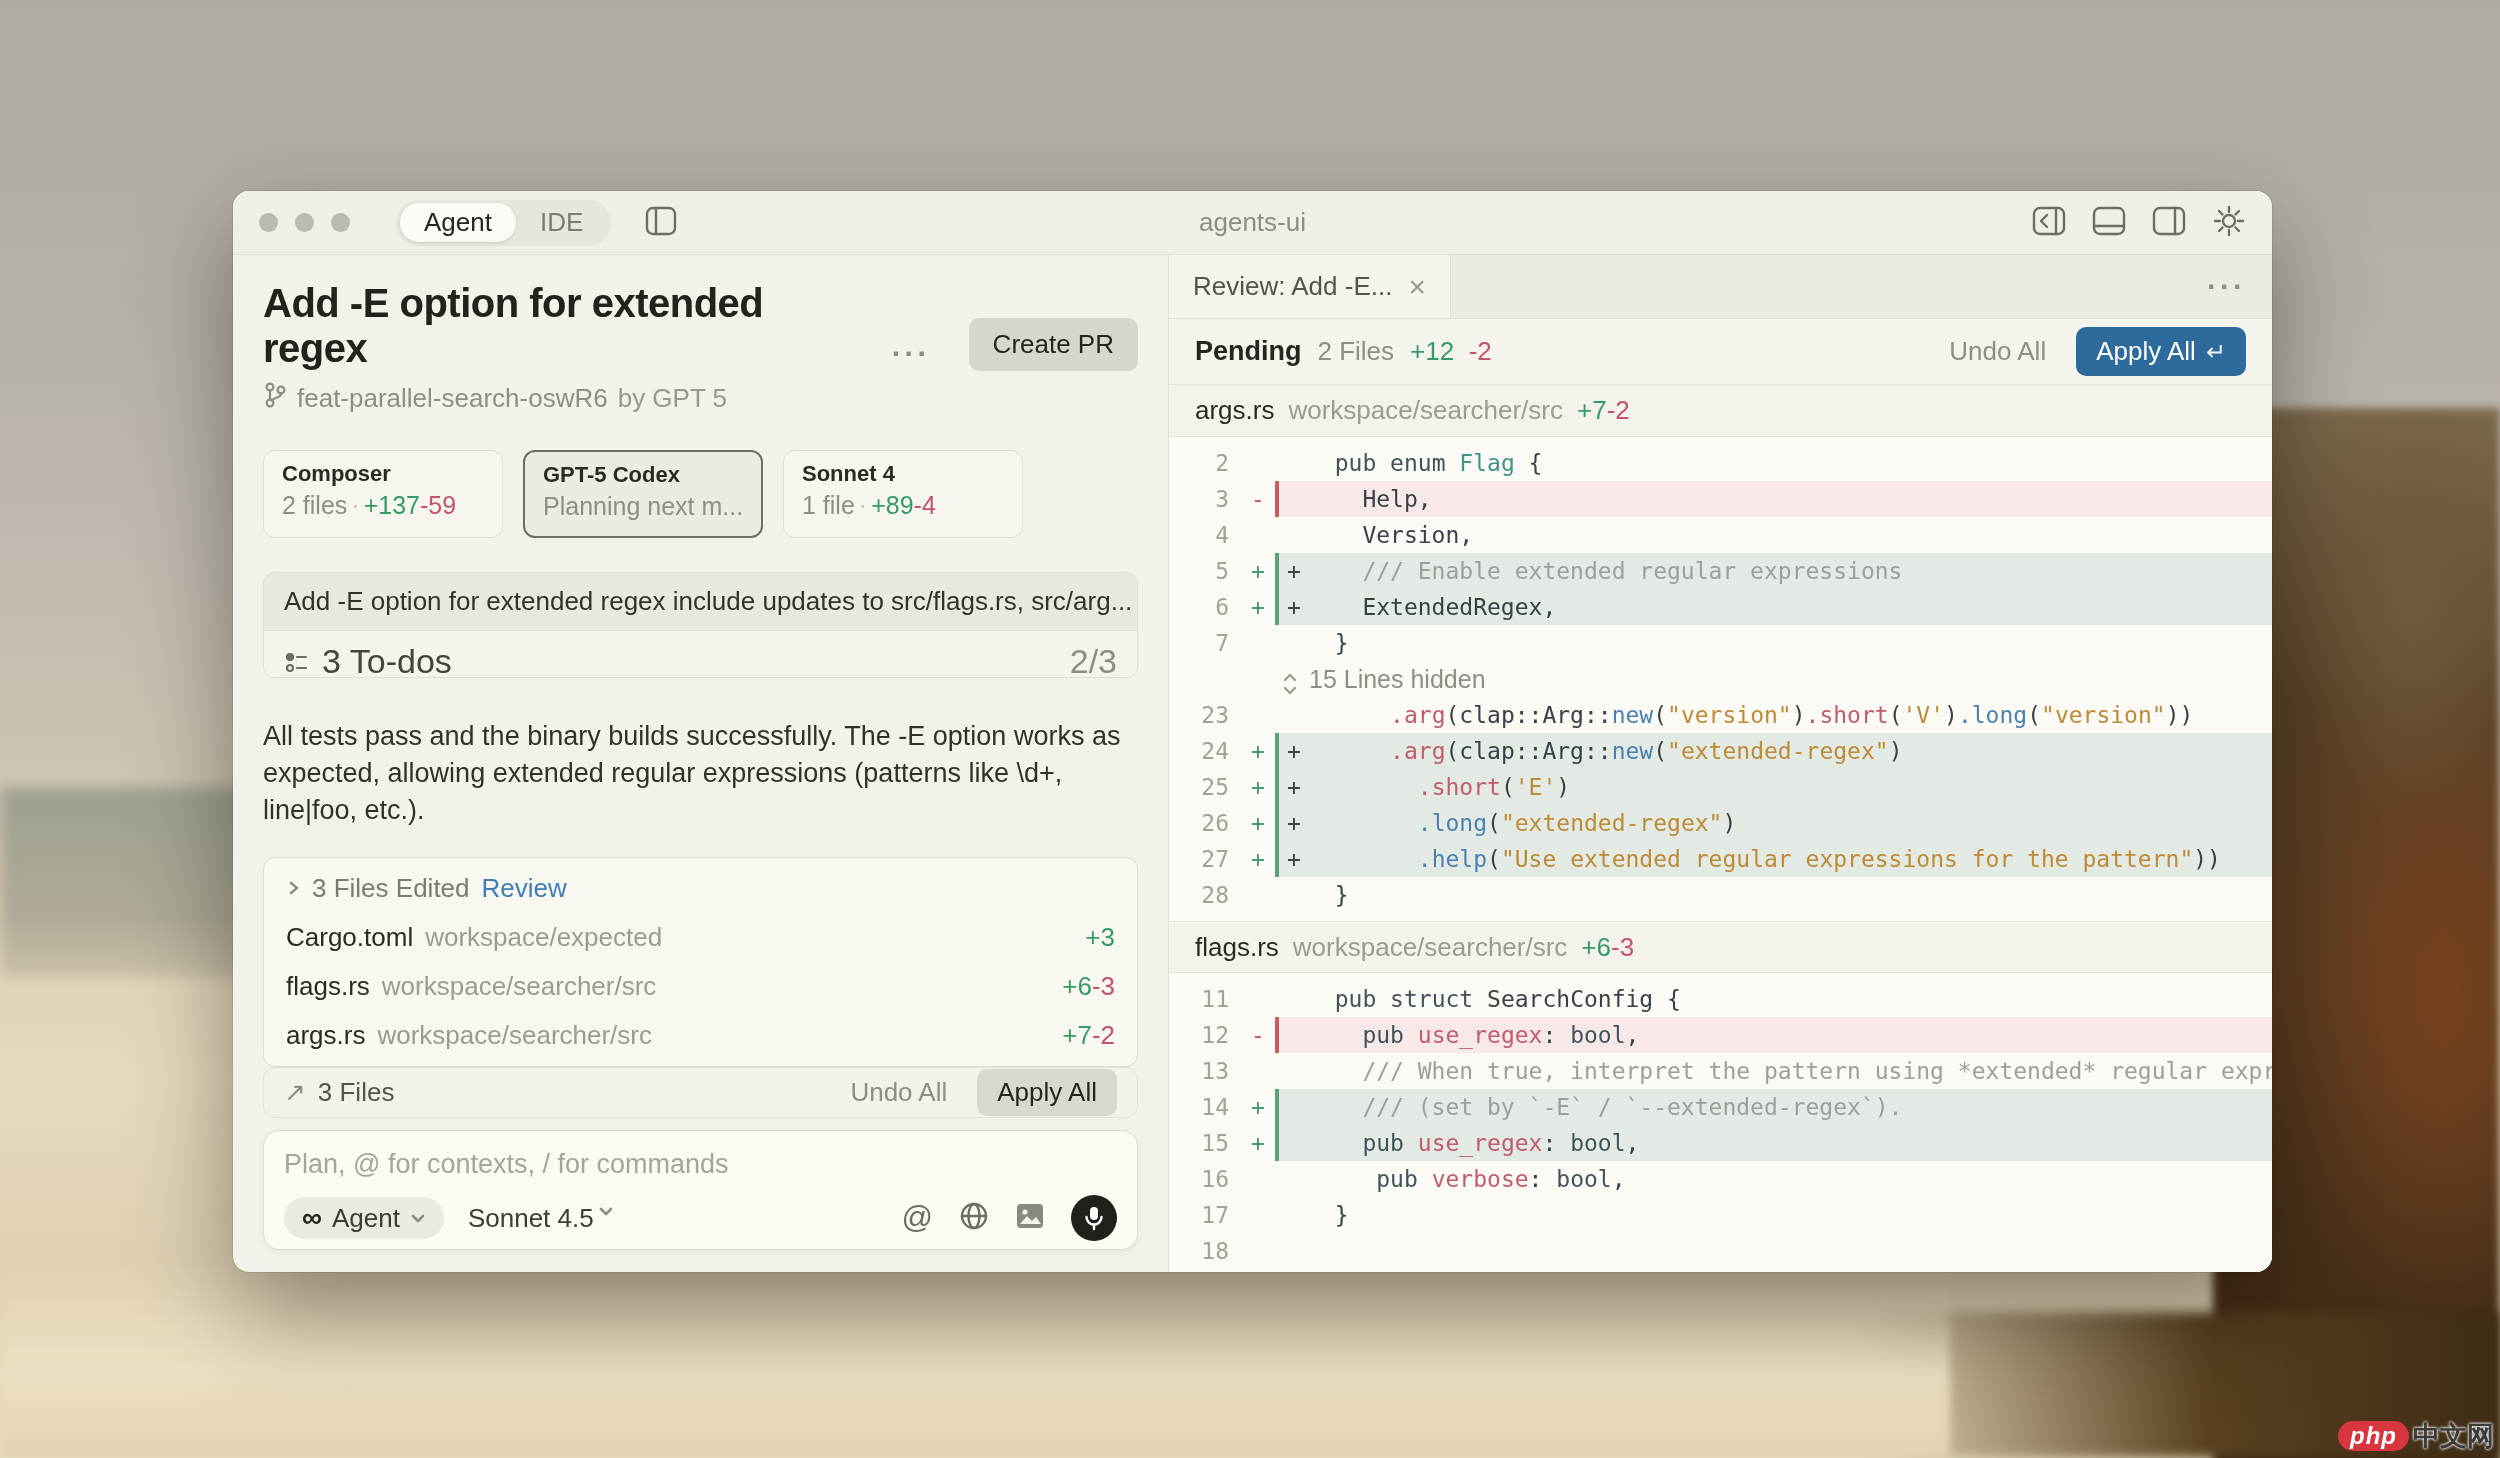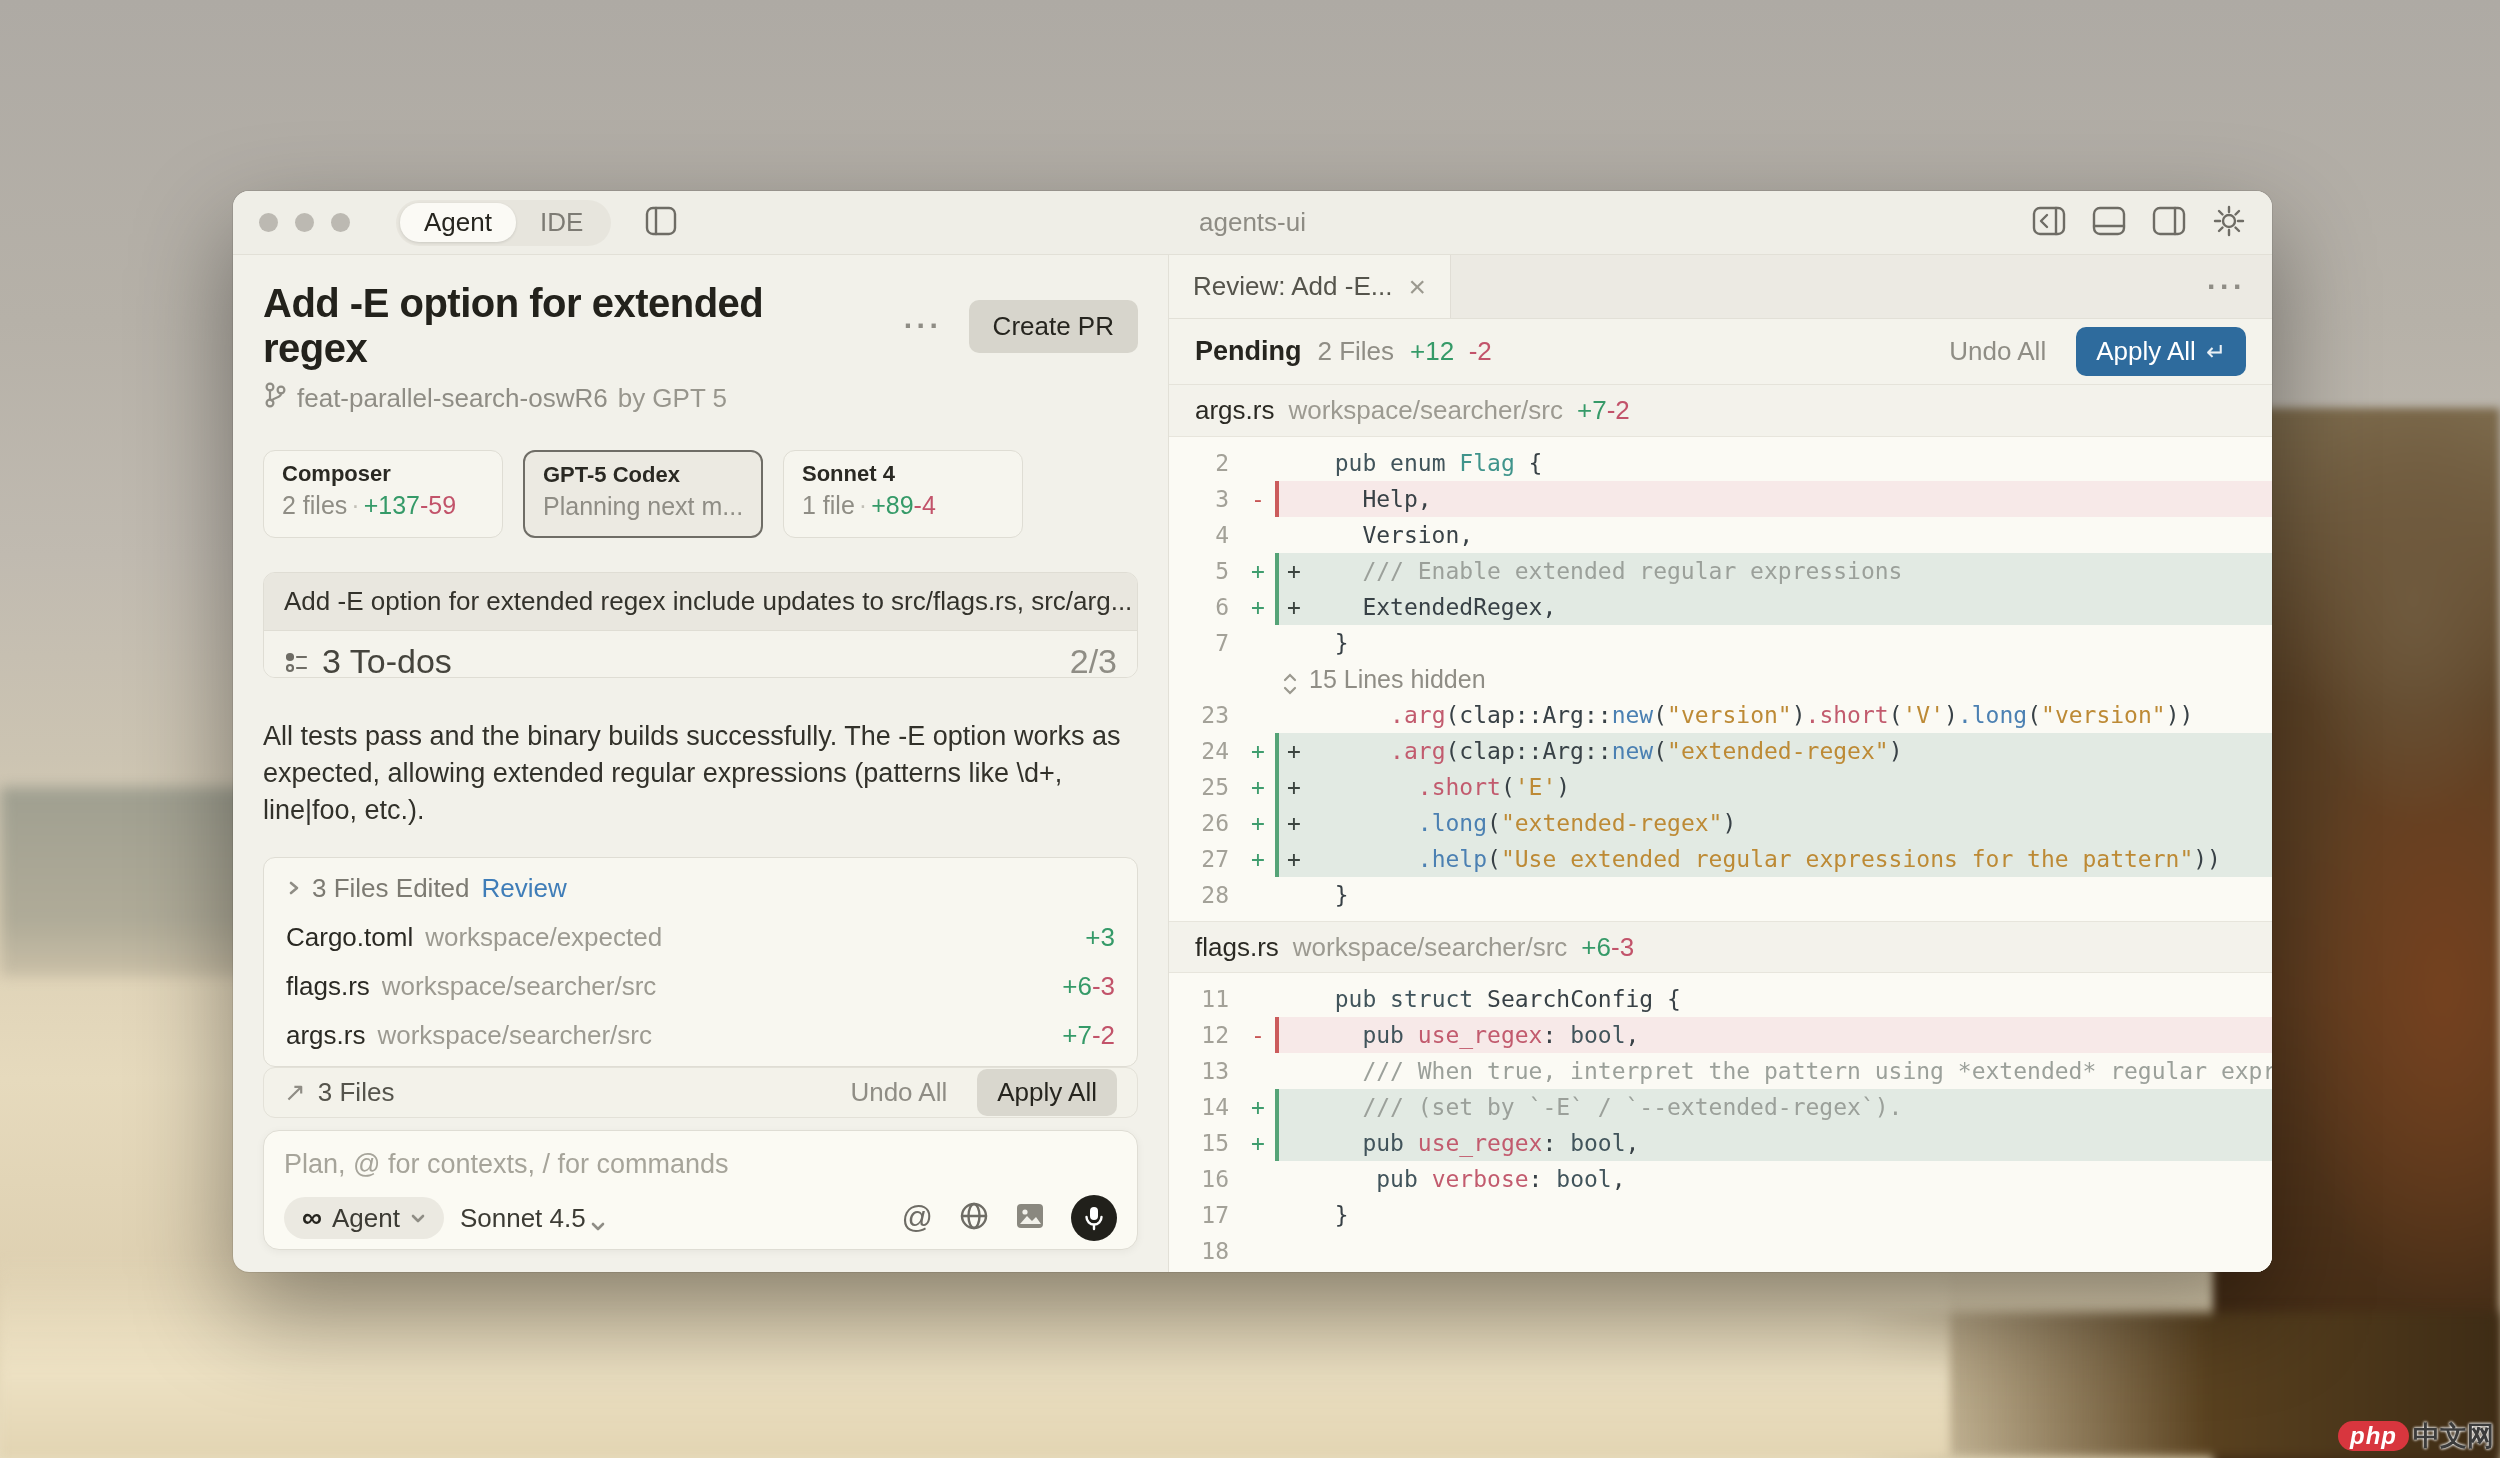--- a/index.html
+++ b/index.html
@@ -43,21 +43,21 @@
   .seg-item.active { background:#fbfaf5; color:#26251f; box-shadow:0 1px 3px rgba(0,0,0,.12); }
   .tb-panel-icon { margin-left:34px; }
   .tb-title { position:absolute; left:50%; transform:translateX(-50%); font-size:26px; color:#8e8c84; }
   .tb-right { margin-left:auto; display:flex; align-items:center; gap:26px; }
   .icon-stroke { stroke:#6e6c65; fill:none; stroke-width:2.4; stroke-linecap:round; stroke-linejoin:round; }
 
   .main { flex:1; display:flex; min-height:0; }
 
   
   .left { width:935px; flex:0 0 935px; display:flex; flex-direction:column; padding:26px 30px 22px 30px; min-height:0; }
-  .hdr-row { display:flex; align-items:center; }
+  .hdr-row { display:flex; align-items:flex-end;gap:12px; }
   .page-title { font-size:40px; font-weight:700; color:#23221c; letter-spacing:-.5px; flex:1; }
   .dots { color:#8f8d85; font-size:30px; letter-spacing:3px; font-weight:700; margin:0 26px; }
   .btn-gray { background:#d7d5cc; border-radius:10px; padding:11px 24px; font-size:26px; color:#26251f; white-space:nowrap; }
   .branch-row { display:flex; align-items:center; gap:10px; margin-top:10px; color:#8f8d85; font-size:26px; }
   .branch-by { color:#98968d; }
 
   .cards { display:flex; gap:20px; margin-top:34px; }
   .card { width:240px; height:88px; background:#f6f5ee; border:1.5px solid #dfddd4; border-radius:12px; padding:10px 18px; }
   .card.selected { border:2.5px solid #6f6d66; background:#eceae2; }
   .card-name { font-size:22px; font-weight:600; color:#2a2923; }
@@ -93,21 +93,21 @@
 
   .composer { margin-top:12px; background:#fbfaf3; border:1px solid #dfddd4; border-radius:16px;
     padding:18px 20px 8px 20px; box-shadow:0 2px 8px rgba(0,0,0,.05); display:flex; flex-direction:column; height:134px; }
   .composer input { border:none; outline:none; background:transparent; font-size:27px; color:#32312a; width:100%;
     font-family:"Liberation Sans",sans-serif; }
   .composer input::placeholder { color:#a6a49a; }
   .composer-row { margin-top:auto; display:flex; align-items:center; }
   .agent-pill { background:#ebe9e1; border-radius:22px; height:42px; display:flex; align-items:center; gap:10px;
     padding:0 18px; font-size:26px; color:#3c3b34; }
   .inf { font-size:28px; font-weight:700; color:#26251f; }
-  .model-sel { display:flex; align-items:flex-end; gap:4px; margin-left:16px; font-size:26px; color:#3c3b34; }
+  .model-sel { display:flex; align-items:flex-start; gap:4px; margin-left:24px; font-size:26px; color:#3c3b34; }
   .chev { width:16px; height:16px; }
   .chev polyline { stroke:#8f8d85; stroke-width:2.6; fill:none; stroke-linecap:round; stroke-linejoin:round; }
   .composer-icons { margin-left:auto; display:flex; align-items:center; gap:26px; color:#6e6c65; }
   .at-icon { font-size:31px; color:#6e6c65; }
   .mic-btn { width:46px; height:46px; border-radius:50%; background:#21201b; display:flex; align-items:center; justify-content:center; }
 
   
   .right { flex:1; border-left:1px solid #e2e0d7; display:flex; flex-direction:column; min-width:0; background:#f4f3ec; }
   .tabbar { height:64px; flex:0 0 64px; background:#eceae3; border-bottom:1px solid #e2e0d7; display:flex; align-items:stretch; }
   .tab { background:#f4f3ec; border-right:1px solid #e0ddd5; display:flex; align-items:center; gap:16px; padding:0 24px; max-width:290px; }

